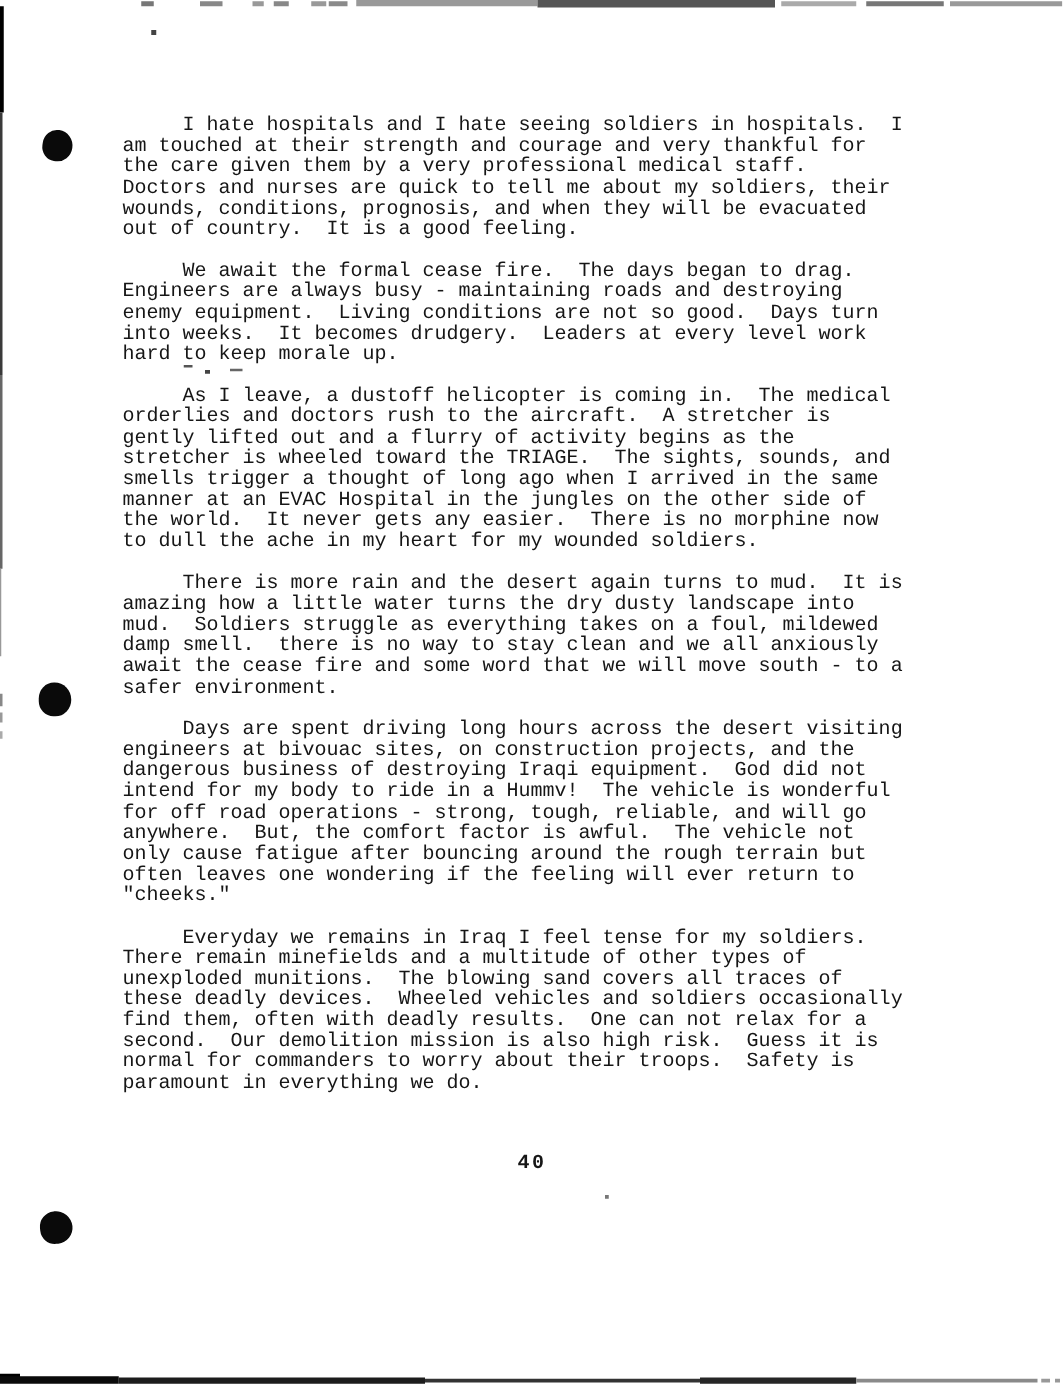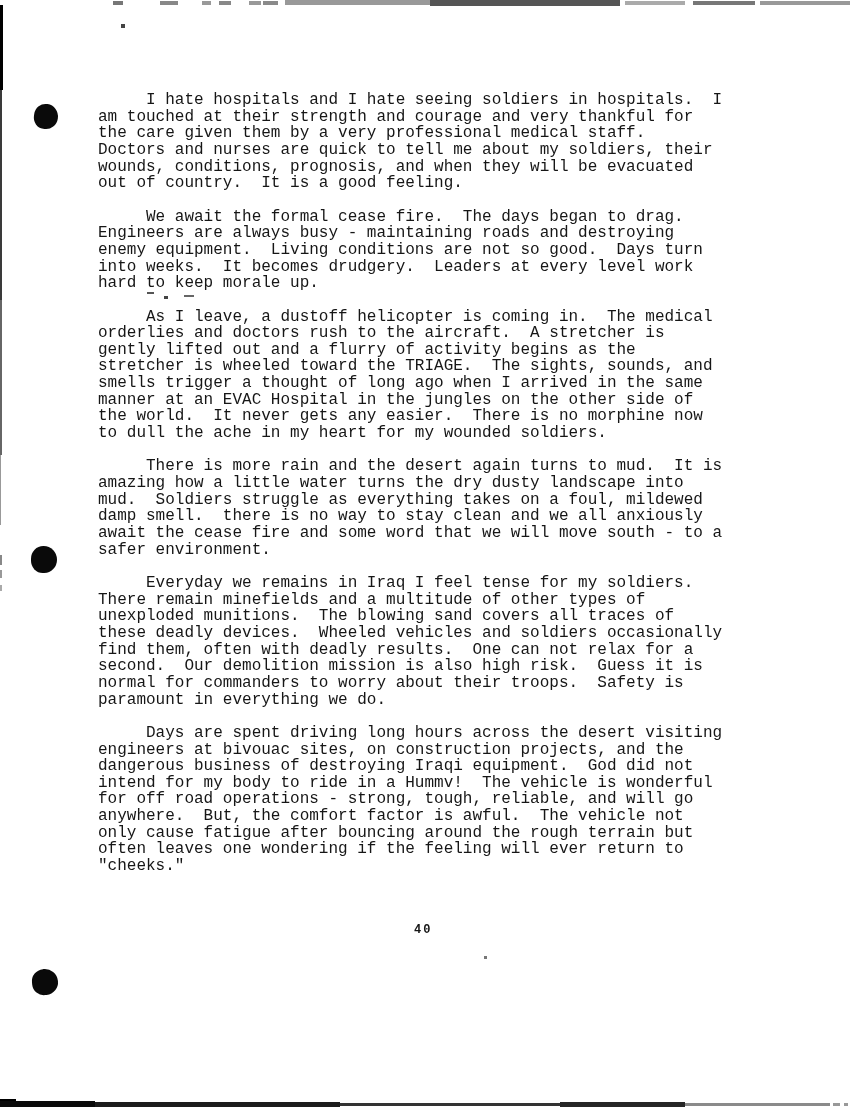--- a/index.html
+++ b/index.html
@@ -1,21 +1,21 @@
 <!DOCTYPE html>
 <html><head>
 <meta charset="utf-8">
 <style>
   html,body{margin:0;padding:0;background:#ffffff;}
   .page{position:relative;width:850px;height:1110px;background:#ffffff;overflow:hidden;
         font-family:"Liberation Mono","DejaVu Sans Mono",monospace;}
   .text-block{position:absolute;left:98px;top:92px;width:700px;color:#161616;}
   .para{white-space:pre;font-size:16px;line-height:16.65px;font-weight:400;
         margin:0 0 16.65px 0;letter-spacing:0;}
-  .page-number{position:absolute;left:414px;top:922px;font-size:12px;line-height:17px;
+  .page-number{position:absolute;left:414px;top:922px;font-size:16px;line-height:17px;
         font-weight:700;color:#161616;letter-spacing:2px;}
   .hole{position:absolute;background:#0a0a0a;border-radius:48% 52% 50% 46%;}
   .hole1{left:34px;top:104px;width:24px;height:25px;transform:rotate(8deg);}
   .hole2{left:31px;top:546px;width:26px;height:27px;}
   .hole3{left:32px;top:969px;width:26px;height:26px;transform:rotate(-6deg);}
   .seg{position:absolute;}
   .speck{position:absolute;background:#333;}
 </style>
 </head>
 <body>
@@ -69,37 +69,37 @@
 smells trigger a thought of long ago when I arrived in the same
 manner at an EVAC Hospital in the jungles on the other side of
 the world.  It never gets any easier.  There is no morphine now
 to dull the ache in my heart for my wounded soldiers.</div>
     <div class="para">     There is more rain and the desert again turns to mud.  It is
 amazing how a little water turns the dry dusty landscape into
 mud.  Soldiers struggle as everything takes on a foul, mildewed
 damp smell.  there is no way to stay clean and we all anxiously
 await the cease fire and some word that we will move south - to a
 safer environment.</div>
-    <div class="para">     Everyday we remains in Iraq I feel tense for my soldiers.
-There remain minefields and a multitude of other types of
-unexploded munitions.  The blowing sand covers all traces of
-these deadly devices.  Wheeled vehicles and soldiers occasionally
-find them, often with deadly results.  One can not relax for a
-second.  Our demolition mission is also high risk.  Guess it is
-normal for commanders to worry about their troops.  Safety is
-paramount in everything we do.</div>
     <div class="para">     Days are spent driving long hours across the desert visiting
 engineers at bivouac sites, on construction projects, and the
 dangerous business of destroying Iraqi equipment.  God did not
 intend for my body to ride in a Hummv!  The vehicle is wonderful
 for off road operations - strong, tough, reliable, and will go
 anywhere.  But, the comfort factor is awful.  The vehicle not
 only cause fatigue after bouncing around the rough terrain but
 often leaves one wondering if the feeling will ever return to
 "cheeks."</div>
+    <div class="para">     Everyday we remains in Iraq I feel tense for my soldiers.
+There remain minefields and a multitude of other types of
+unexploded munitions.  The blowing sand covers all traces of
+these deadly devices.  Wheeled vehicles and soldiers occasionally
+find them, often with deadly results.  One can not relax for a
+second.  Our demolition mission is also high risk.  Guess it is
+normal for commanders to worry about their troops.  Safety is
+paramount in everything we do.</div>
   </div>
 
   <div class="page-number">40</div>
 
   <div class="speck" style="left:121px;top:24px;width:4px;height:4px;background:#444;"></div>
   <div class="speck" style="left:147px;top:292px;width:7px;height:2px;background:#555;"></div>
   <div class="speck" style="left:164px;top:296px;width:4px;height:3px;background:#444;"></div>
   <div class="speck" style="left:184px;top:295px;width:10px;height:2px;background:#666;"></div>
   <div class="speck" style="left:484px;top:956px;width:3px;height:3px;background:#777;"></div>
 

